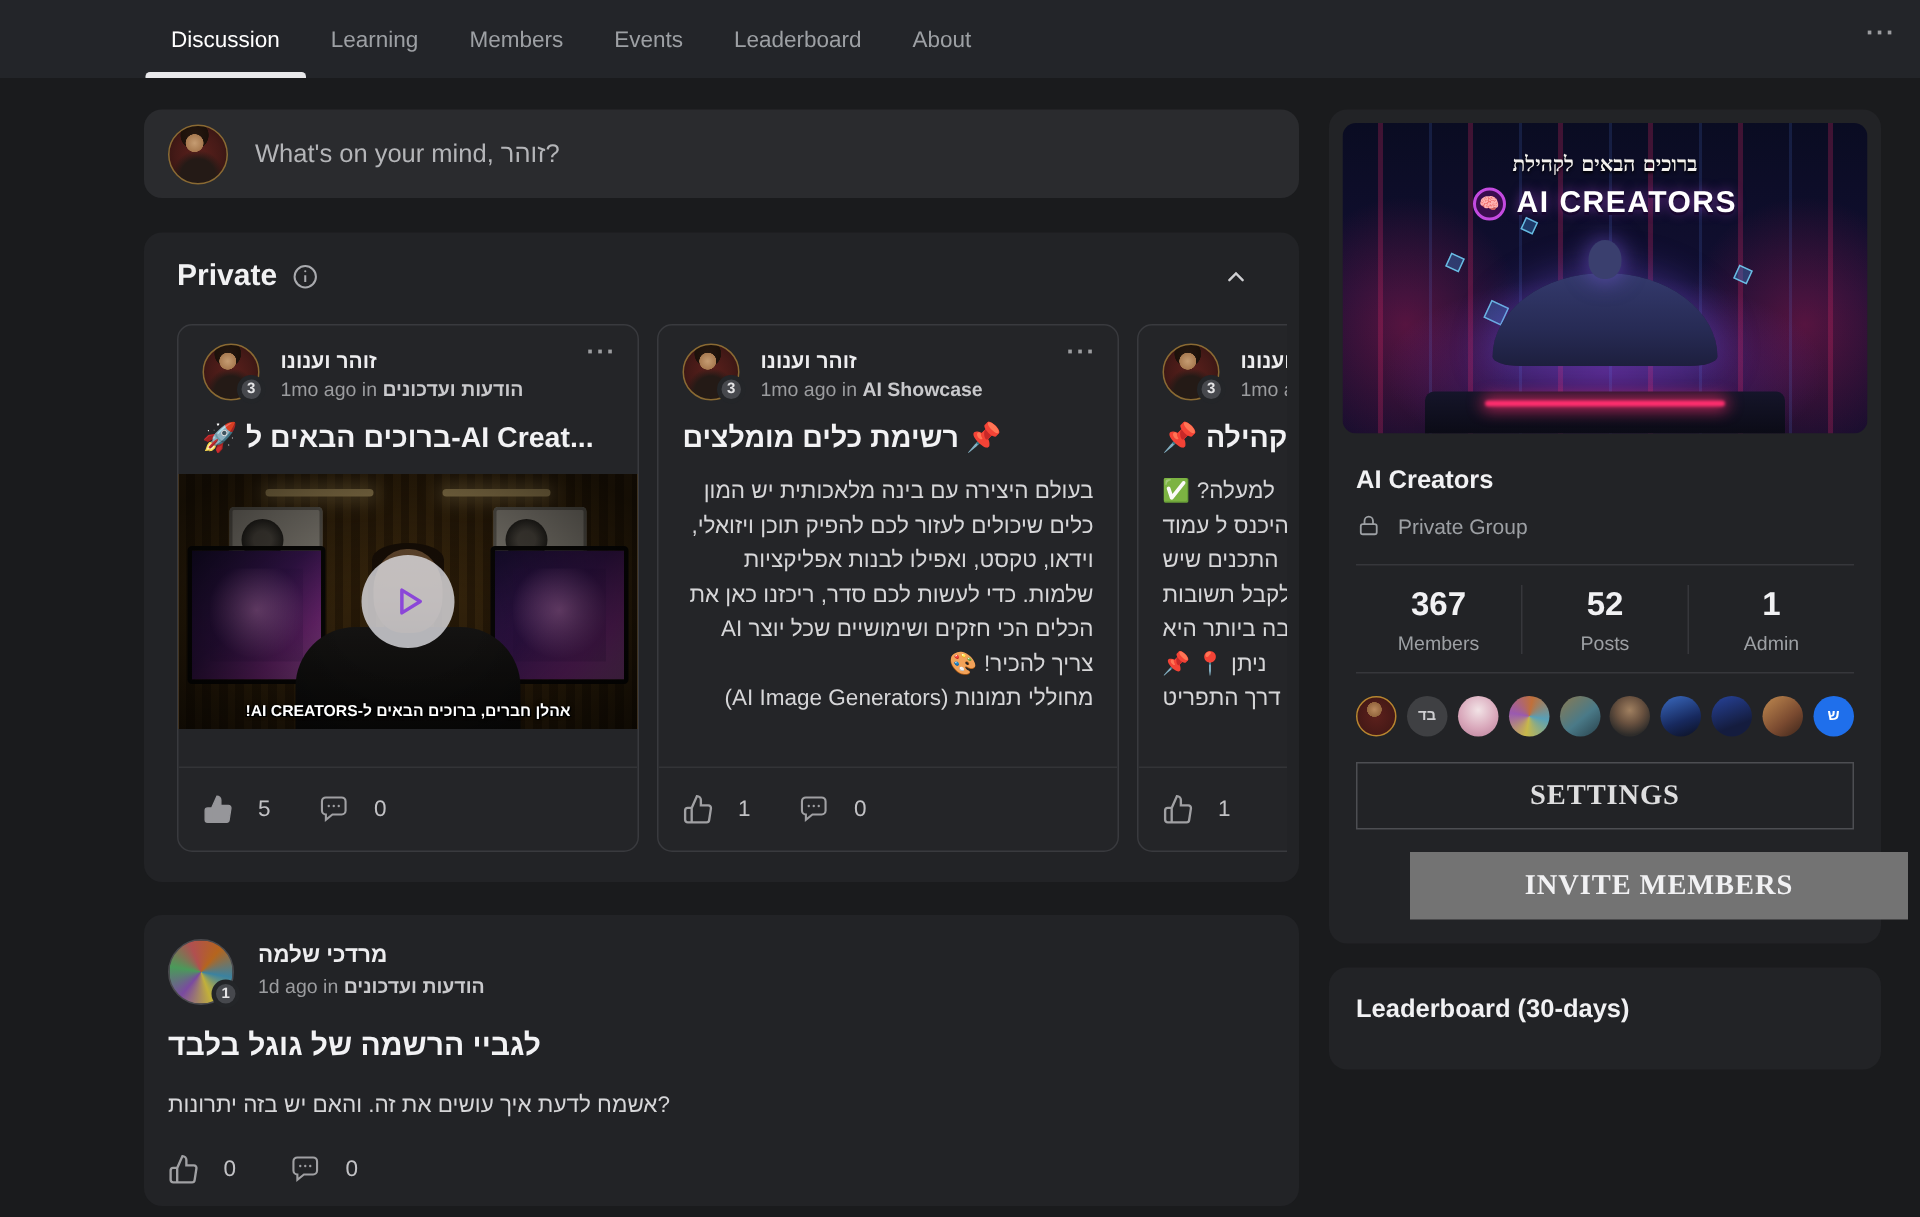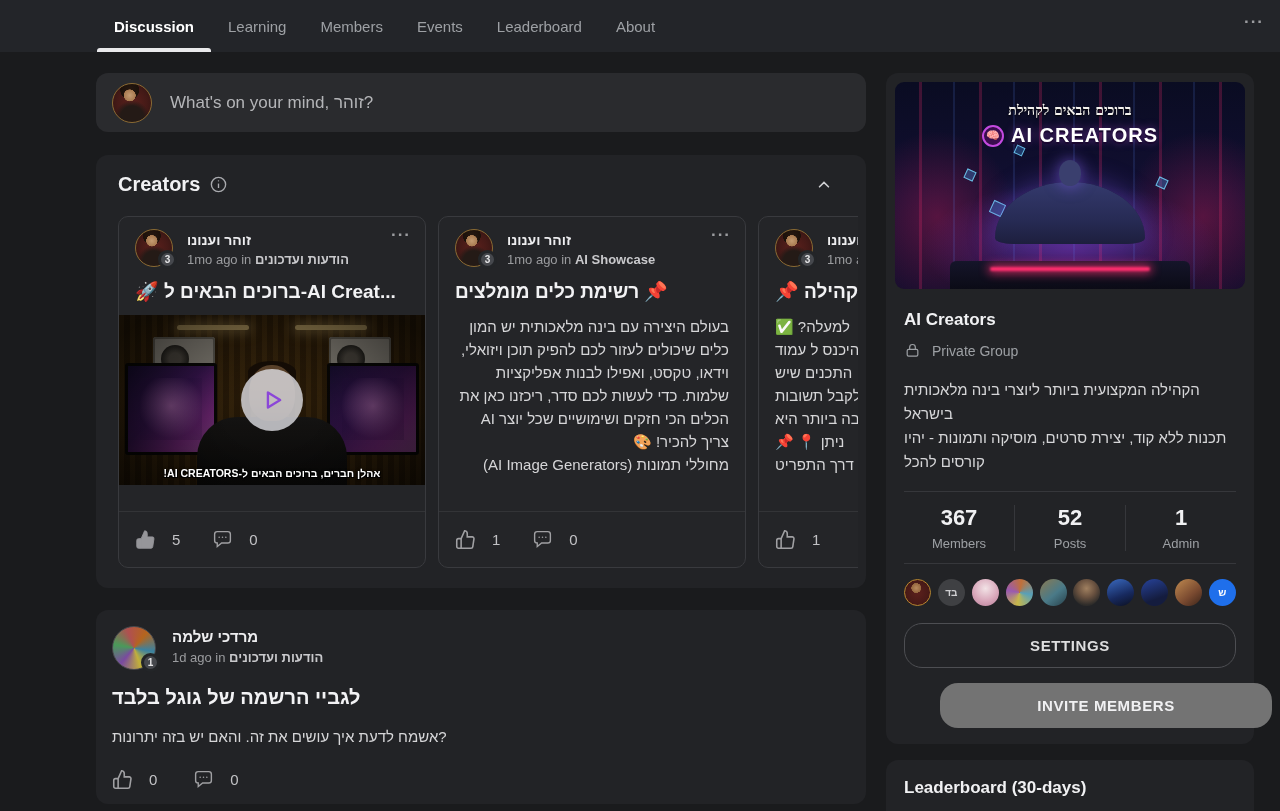--- a/index.html
+++ b/index.html
@@ -3,21 +3,21 @@
 <meta charset="utf-8">
 <style>
   * { margin:0; padding:0; box-sizing:border-box; }
   html,body { width:1280px; height:811px; overflow:hidden; background:#1a1b1d;
     font-family:"Liberation Sans","DejaVu Sans",sans-serif; color:#e8e8ea; }
 
   
   .topnav { height:52px; background:#232529; display:flex; align-items:stretch; padding-left:97px; }
   .tab { display:flex; align-items:center; padding:0 17px; font-size:15px; color:#9da0a4;
     position:relative; cursor:pointer; white-space:nowrap; }
-  .tab.active { color:#ffffff; font-weight:bold; }
+  .tab.active { color:#ffffff; font-weight:normal; }
   .tab.active::after { content:""; position:absolute; left:0; right:0; bottom:0; height:4px;
     background:#e9e9eb; border-radius:3px 3px 0 0; }
 
   
   .layout { display:flex; gap:20px; padding:21px 26px 0 96px; align-items:flex-start; }
   .feed { width:770px; flex:none; }
   .sidebar { width:368px; flex:none; }
   .card { background:#222326; border-radius:12px; }
 
   
@@ -157,23 +157,23 @@
       radial-gradient(circle, #5c201c 0%, #3c1614 100%); }
   .m2 { background:#3f4043; }
   .m3 { background: radial-gradient(circle at 50% 35%, #f2e3e6 0%, #d9a8bb 55%, #b87d98 100%); }
   .m4 { background: conic-gradient(from 10deg, #c0703a, #58a0b8, #c8b84a, #9a5ab0, #c0703a); }
   .m5 { background: linear-gradient(140deg, #8a7a52 0%, #4a7a88 55%, #28404a 100%); }
   .m6 { background: radial-gradient(circle at 50% 35%, #a08060 0%, #6a5240 40%, #2e2c2a 75%); }
   .m7 { background: linear-gradient(160deg, #3a6ac0 0%, #17295e 60%, #0c1020 100%); }
   .m8 { background: linear-gradient(160deg, #27439a 0%, #141c3e 70%); }
   .m9 { background: linear-gradient(140deg, #c08a50 0%, #7a4a30 60%, #3a241a 100%); }
   .m10 { background:#1f6feb; color:#ffffff; }
-  .btn { margin-top:17px; width:100%; height:45px; border-radius:18px; display:flex; align-items:center;
-    justify-content:center; font-size:15px; font-weight:bold; letter-spacing:.6px; cursor:pointer;
-    font-family:Liberation Sans, sans-serif; }
+  .btn { margin-top:17px; width:100%; height:45px; border-radius:0; display:flex; align-items:center;
+    justify-content:center; font-size:19px; font-weight:bold; letter-spacing:.6px; cursor:pointer;
+    font-family:Liberation Serif, serif; }
   .btn-settings { background:transparent; border:1px solid #4d4e52; color:#dededf; }
   .btn-invite { margin-top:15px; background:#737373; border:none; color:#f1f1f3;margin-left:36px; }
   .lb-card { margin-top:16px; padding:18px 18px 30px; }
   .lb-title { font-size:17px; font-weight:bold; color:#f1f1f3; }
 
   svg { display:block; }
 </style>
 </head>
 <body>
 
@@ -202,21 +202,21 @@
 
   <div class="feed">
 
     <div class="composer">
       <div class="avatar a40 av-man"></div>
       <div class="ph">What's on your mind, זוהר?</div>
     </div>
 
     <div class="card featured">
       <div class="feat-head">
-        <span class="feat-title">Creators</span>
+        <span class="feat-title">Private</span>
         <span class="icon-info">
           <svg width="19" height="19" viewBox="0 0 24 24" fill="none" stroke="#a9aaae" stroke-width="1.7">
             <circle cx="12" cy="12" r="9"></circle>
               <line x1="12" y1="10.8" x2="12" y2="16.4"></line>
             <circle cx="12" cy="7.4" r="0.9" fill="#a9aaae" stroke="none"></circle>
           </svg>
         </span>
         <span class="spacer"></span>
         <span style="margin-right:12px;">
           <svg width="16" height="16" viewBox="0 0 18 18" fill="none" stroke="#cfcfd2" stroke-width="1.8" stroke-linecap="round">
@@ -400,22 +400,20 @@
 
       <div class="group-inner">
         <div class="group-name">AI Creators</div>
         <div class="privacy">
           <svg width="17" height="17" viewBox="0 0 24 24" fill="none" stroke="#9da0a4" stroke-width="1.7">
             <rect x="4.5" y="10.5" width="15" height="9.5" rx="2"></rect>
             <path d="M8 10.5V7.5a4 4 0 0 1 8 0v3"></path>
           </svg>
           <span>Private Group</span>
         </div>
-        <div class="group-desc">הקהילה המקצועית ביותר ליוצרי בינה מלאכותית בישראל
-תכנות ללא קוד, יצירת סרטים, מוסיקה ותמונות - יהיו קורסים להכל</div>
         <div class="hr"></div>
         <div class="stats">
           <div class="stat">
             <div class="stat-val">367</div>
             <div class="stat-label">Members</div>
           </div>
           <div class="stat">
             <div class="stat-val">52</div>
             <div class="stat-label">Posts</div>
           </div>

